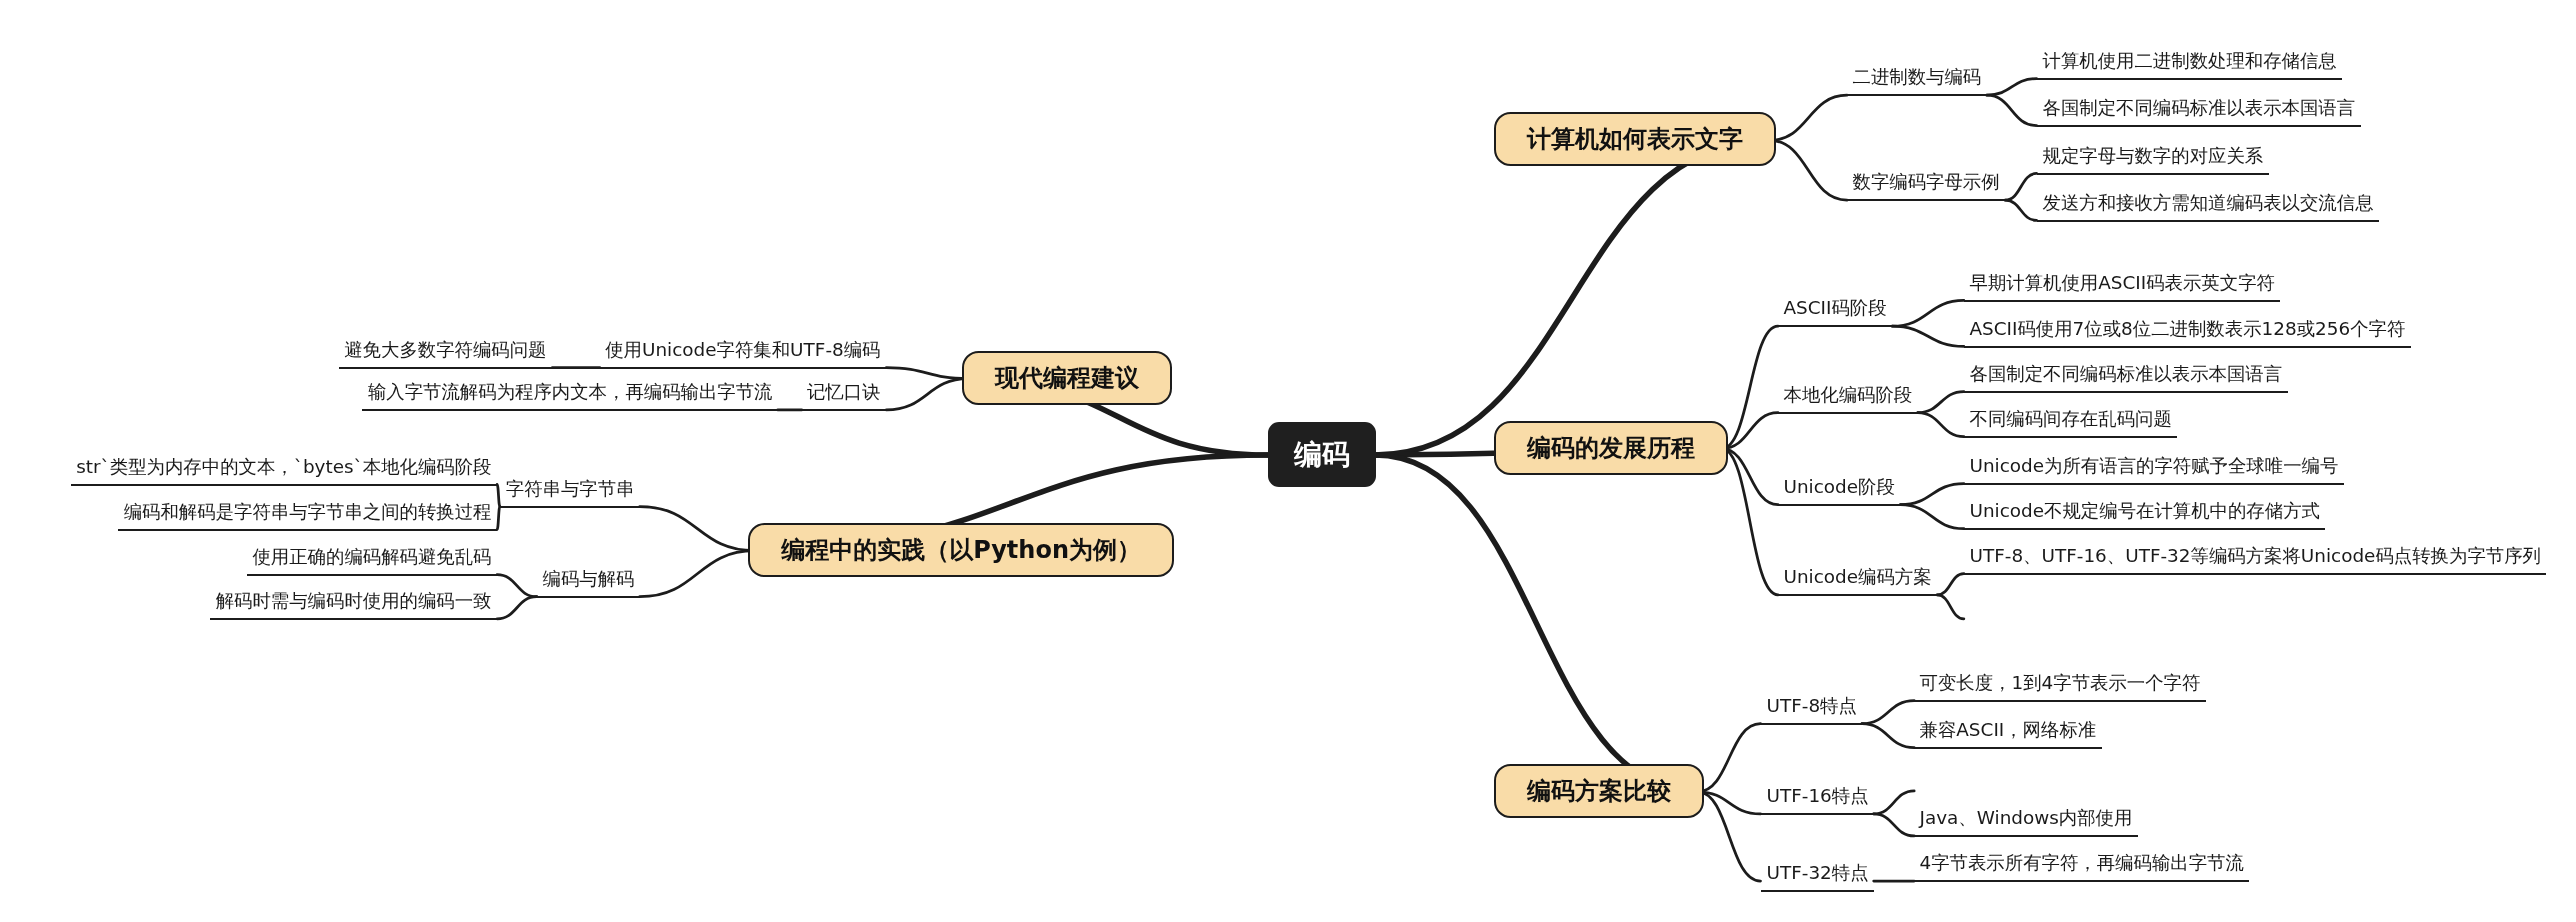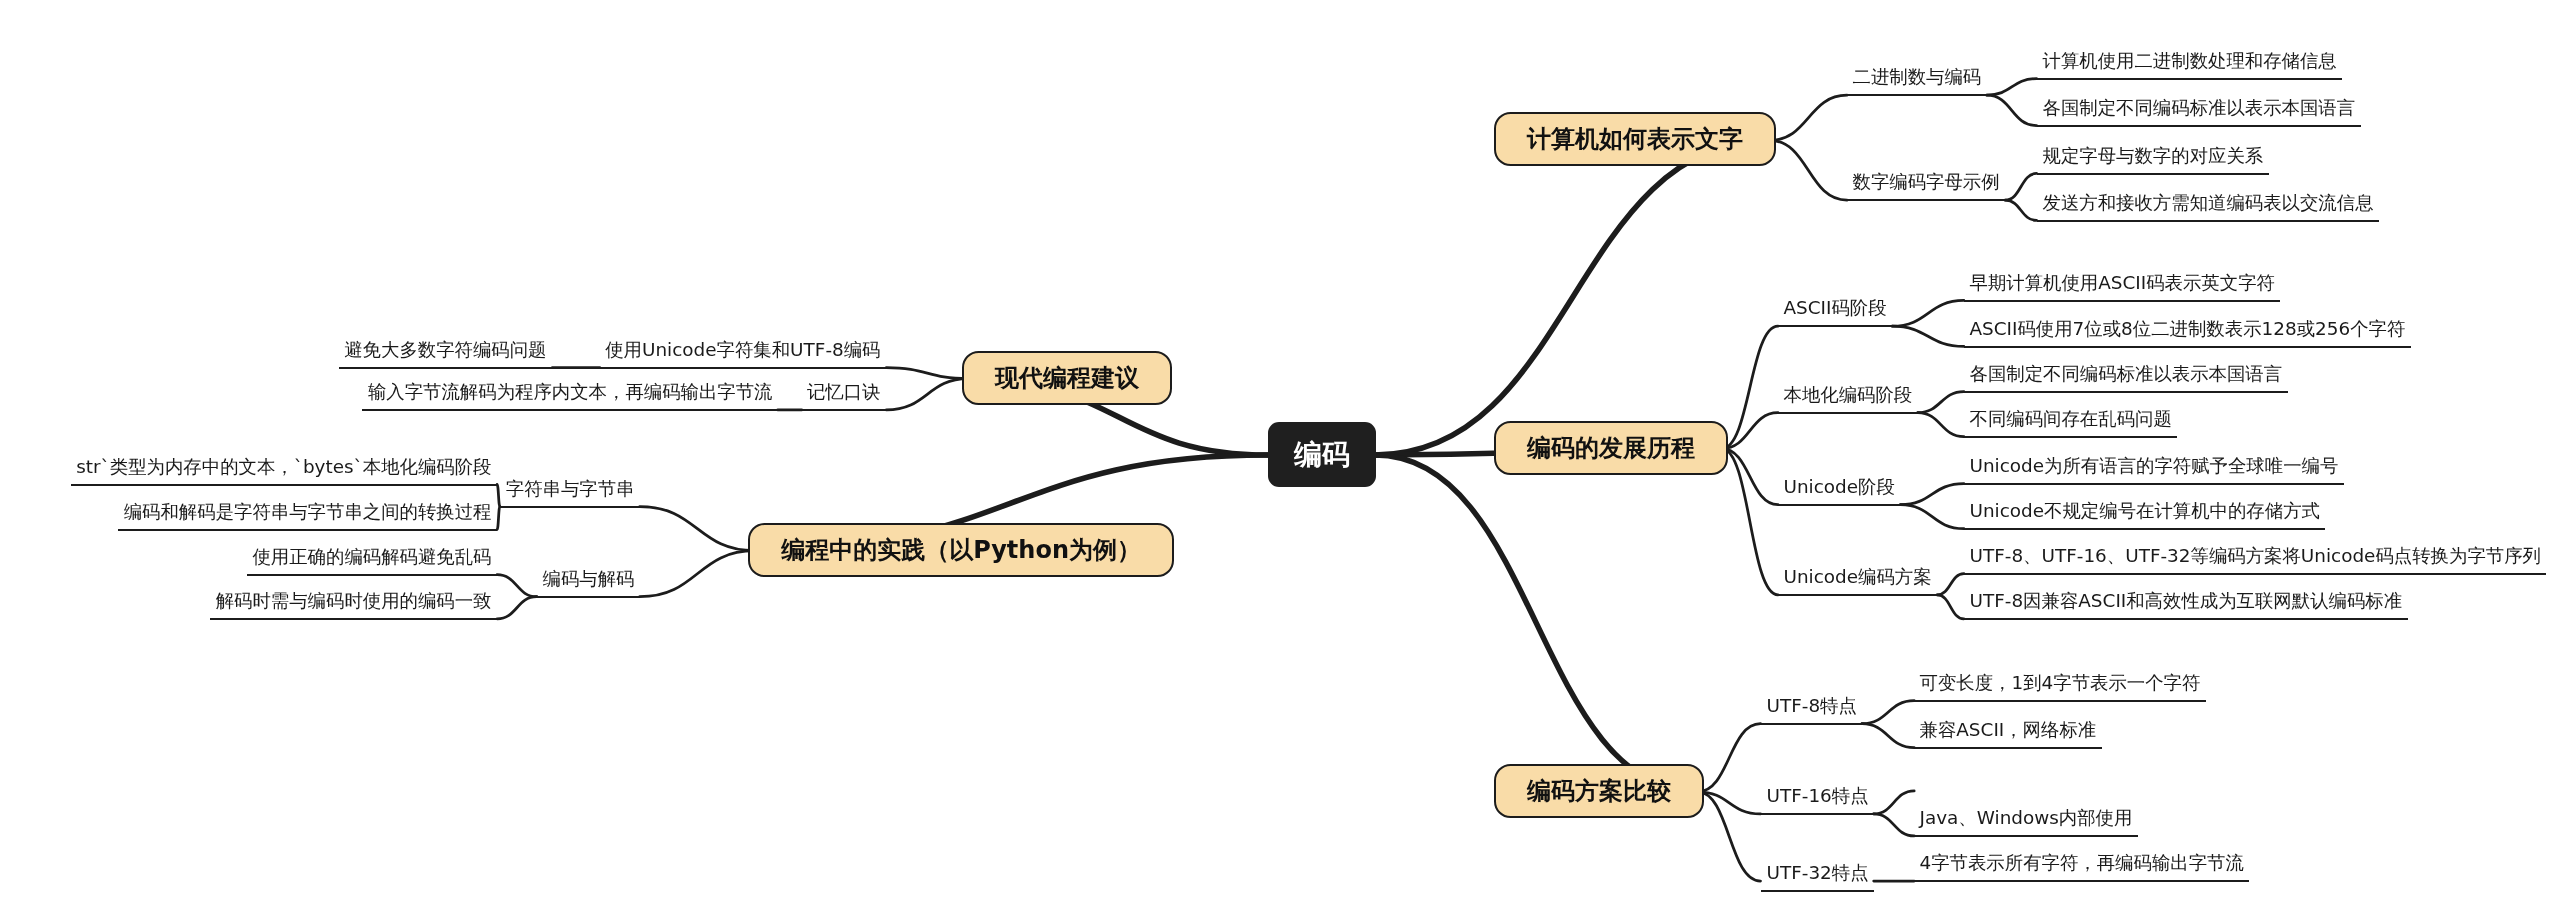--- a/index.html
+++ b/index.html
@@ -109,21 +109,20 @@
   <div id="r2c0c0" class="node line" style="left:1964px;top:270px">早期计算机使用ASCII码表示英文字符</div>
   <div id="r2c0c1" class="node line" style="left:1964px;top:316px">ASCII码使用7位或8位二进制数表示128或256个字符</div>
   <div id="r2c1" class="node line" style="left:1778px;top:382px">本地化编码阶段</div>
   <div id="r2c1c0" class="node line" style="left:1964px;top:361px">各国制定不同编码标准以表示本国语言</div>
   <div id="r2c1c1" class="node line" style="left:1964px;top:406px">不同编码间存在乱码问题</div>
   <div id="r2c2" class="node line" style="left:1778px;top:474px">Unicode阶段</div>
   <div id="r2c2c0" class="node line" style="left:1964px;top:453px">Unicode为所有语言的字符赋予全球唯一编号</div>
   <div id="r2c2c1" class="node line" style="left:1964px;top:498px">Unicode不规定编号在计算机中的存储方式</div>
   <div id="r2c3" class="node line" style="left:1778px;top:564px">Unicode编码方案</div>
   <div id="r2c3c0" class="node line" style="left:1964px;top:543px">UTF-8、UTF-16、UTF-32等编码方案将Unicode码点转换为字节序列</div>
-  <div id="r2c3c1" class="node line" style="left:1964px;top:588px">UTF-8因兼容ASCII和高效性成为互联网默认编码标准</div>
 
   <div id="r3c0" class="node line" style="left:1761px;top:693px">UTF-8特点</div>
   <div id="r3c0c0" class="node line" style="left:1914px;top:670px">可变长度，1到4字节表示一个字符</div>
   <div id="r3c0c1" class="node line" style="left:1914px;top:717px">兼容ASCII，网络标准</div>
   <div id="r3c1" class="node line" style="left:1761px;top:783px">UTF-16特点</div>
   <div id="r3c1c1" class="node line" style="left:1914px;top:805px">Java、Windows内部使用</div>
   <div id="r3c2" class="node line" style="left:1761px;top:860px">UTF-32特点</div>
   <div id="r3c2c0" class="node line" style="left:1914px;top:850px">4字节表示所有字符，再编码输出字节流</div>
 
   <div id="l1c0" class="node line" style="right:1690px;top:337px">使用Unicode字符集和UTF-8编码</div>

